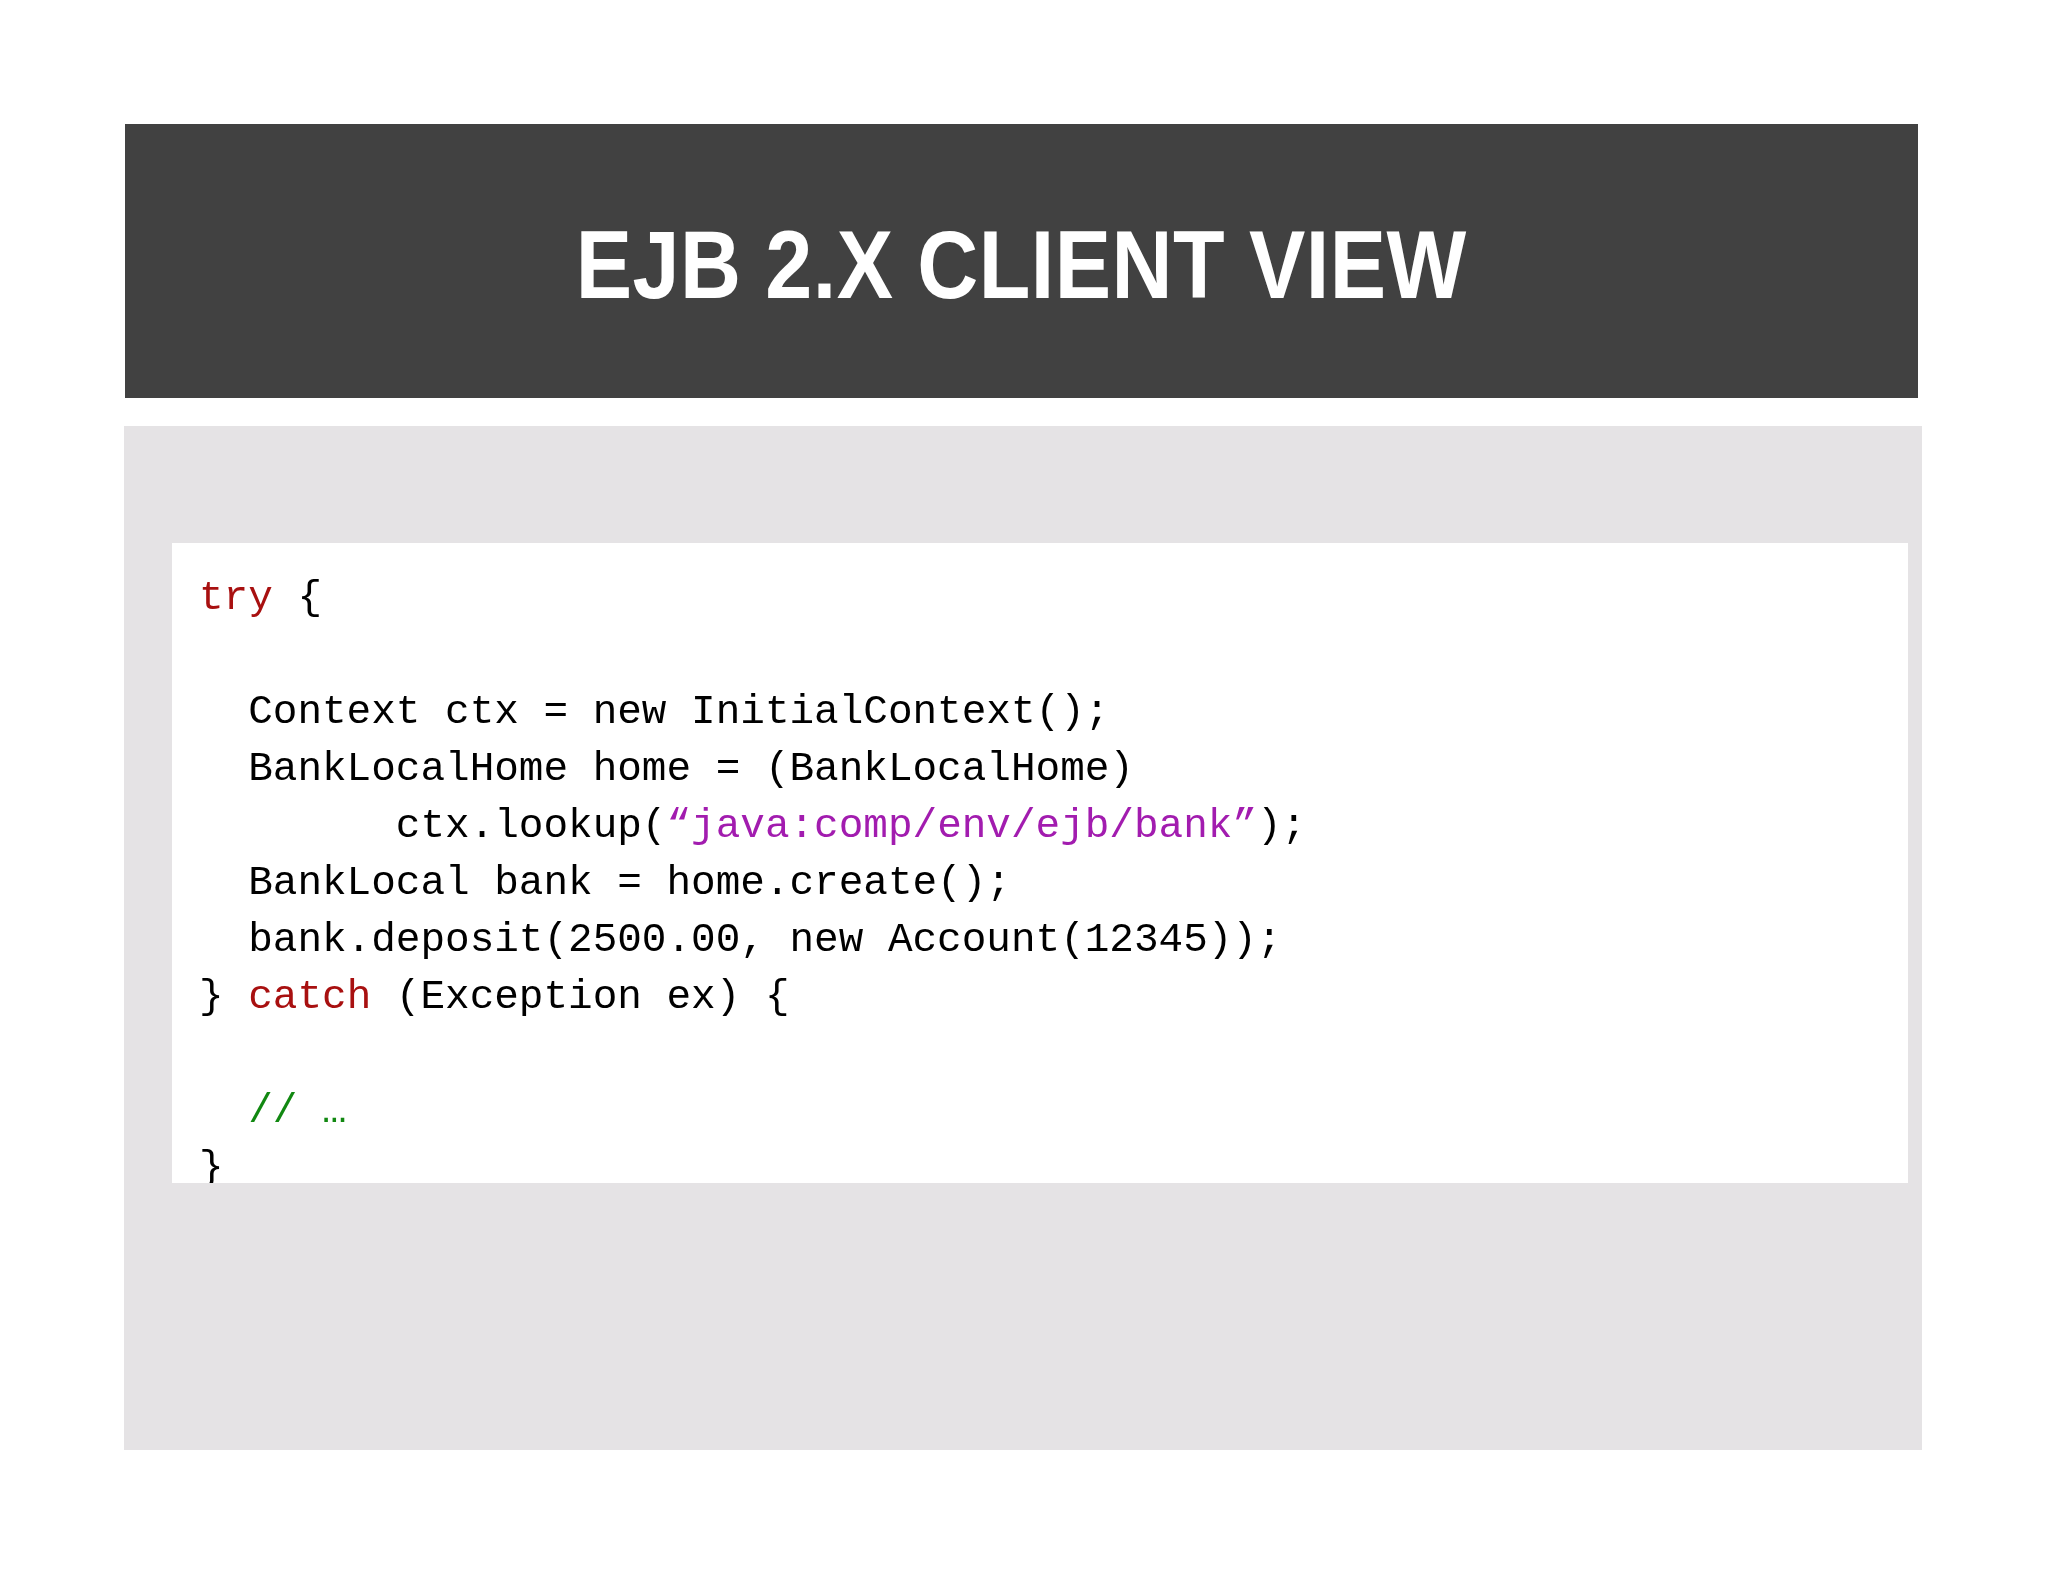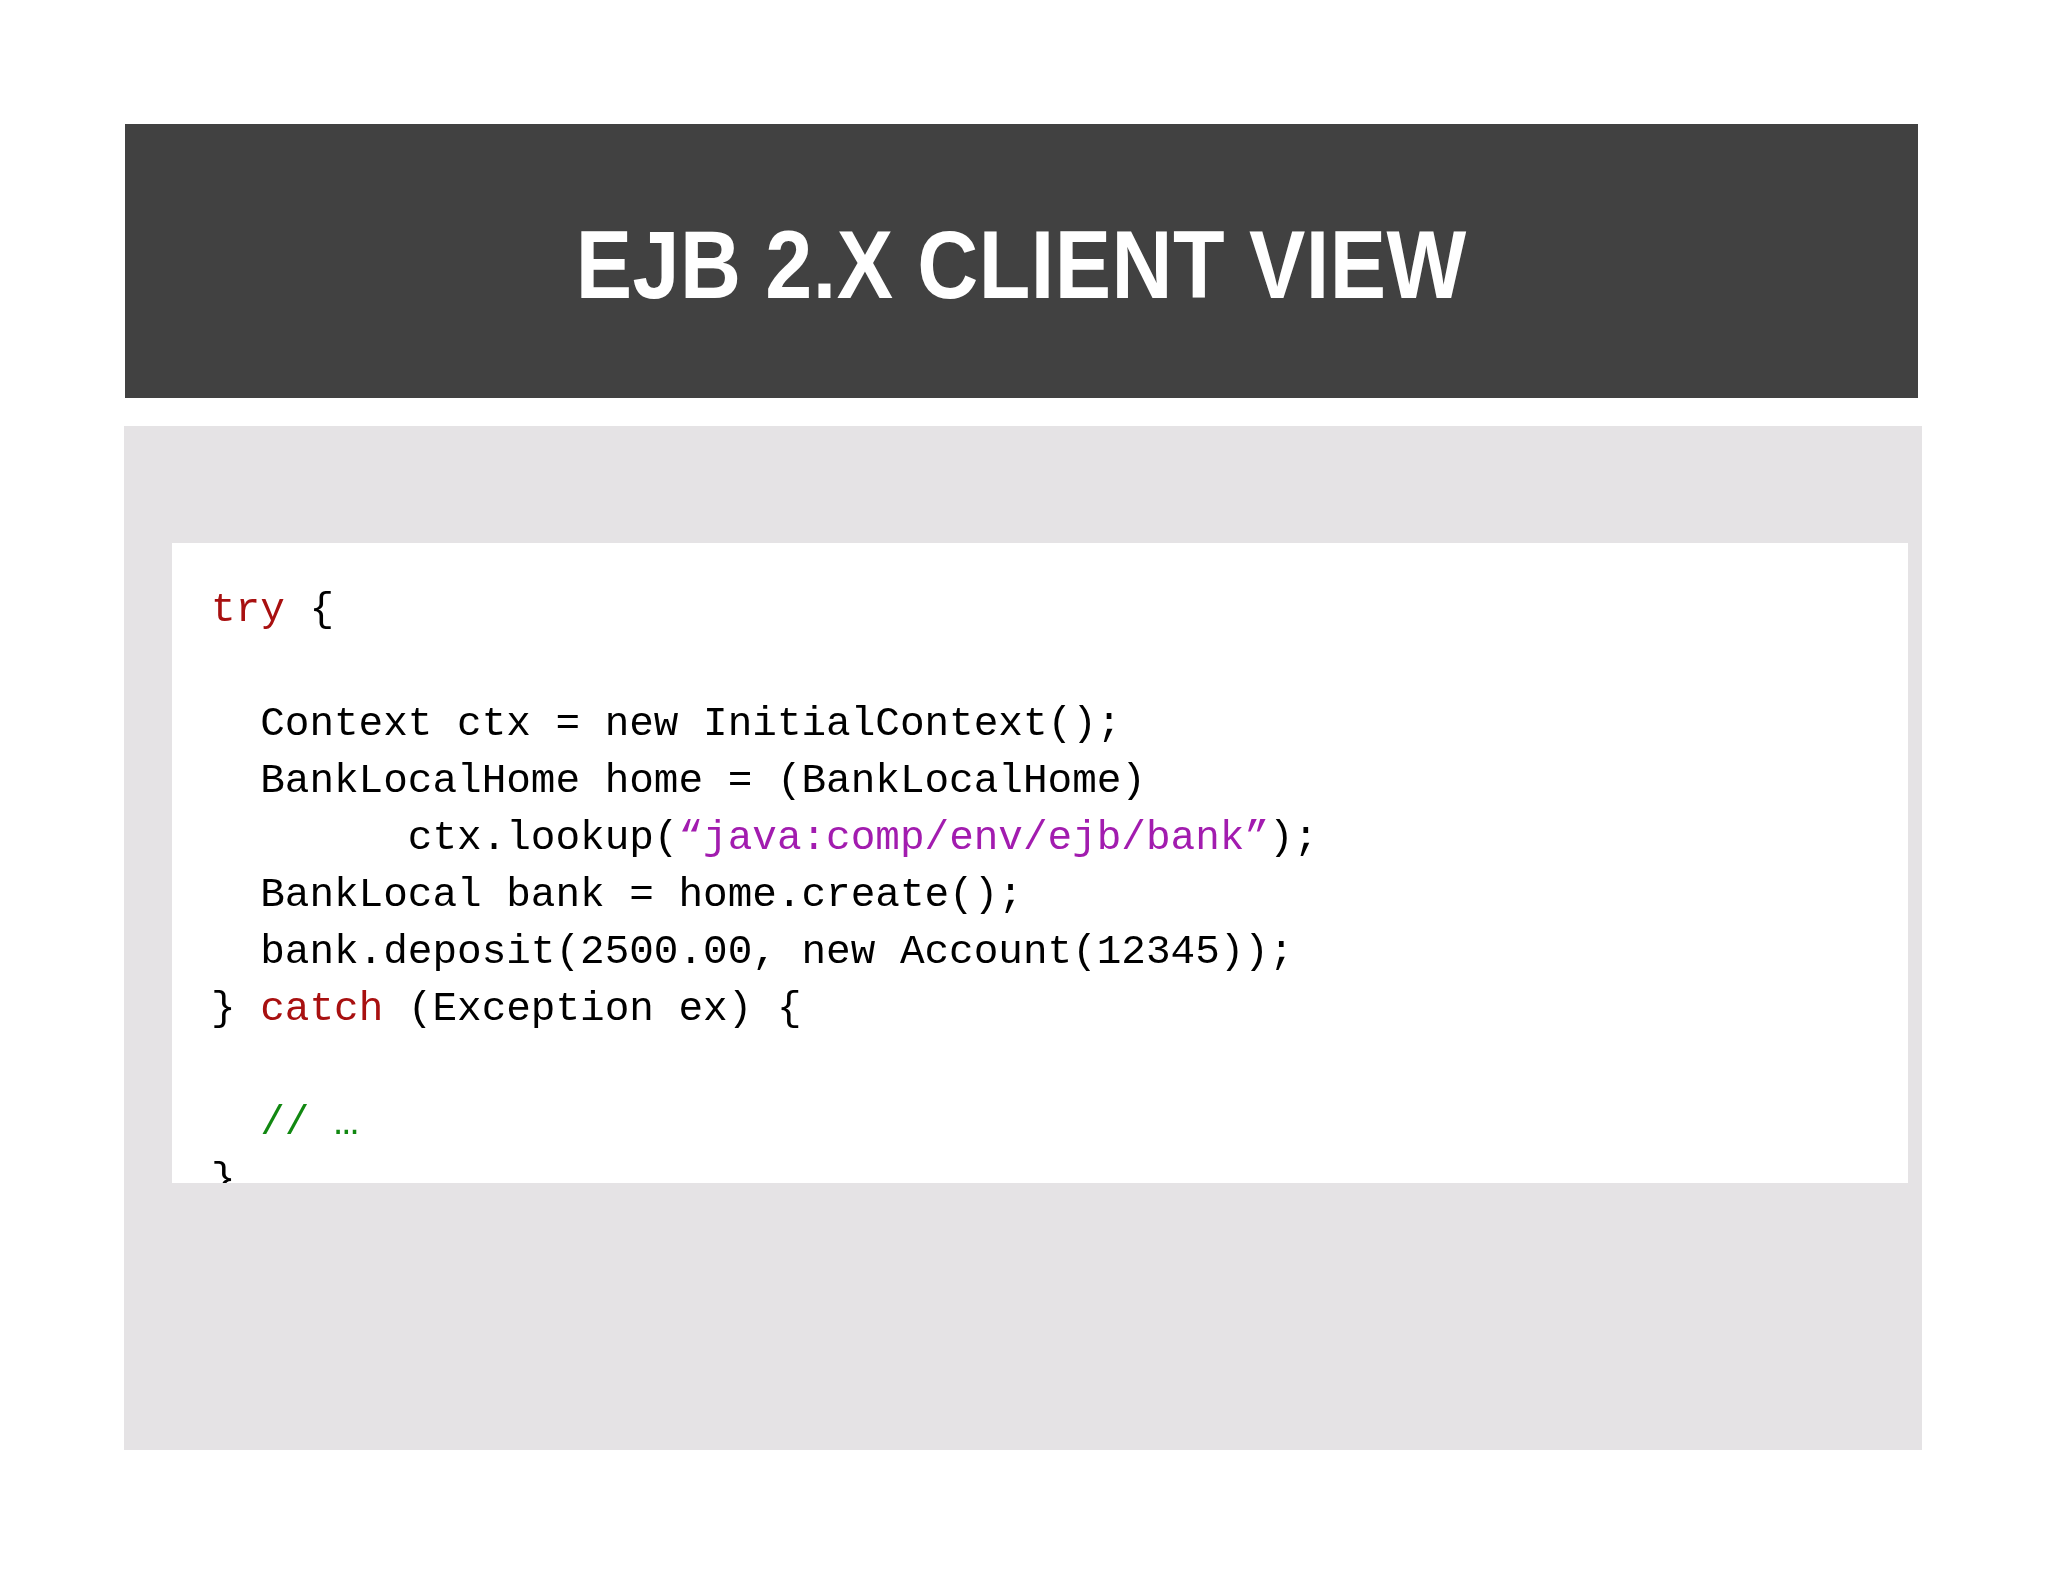--- a/index.html
+++ b/index.html
@@ -73,21 +73,21 @@
     overflow: hidden;
   }
 
   .code-block {
     font-family: "Liberation Mono", "DejaVu Sans Mono", monospace;
     font-size: 41px;
     line-height: 57px;
     color: #000000;
     white-space: pre;
     letter-spacing: 0px;
-    margin: 17px;
+    margin: 5px;
   }
   .code-line {
     white-space: pre;
     min-height: 57px;
   }
   .tok-kw    { color: #a81010; }
   .tok-str   { color: #a21caf; }
   .tok-cmt   { color: #118811; }
   .tok-plain { color: #000000; }
 </style>

